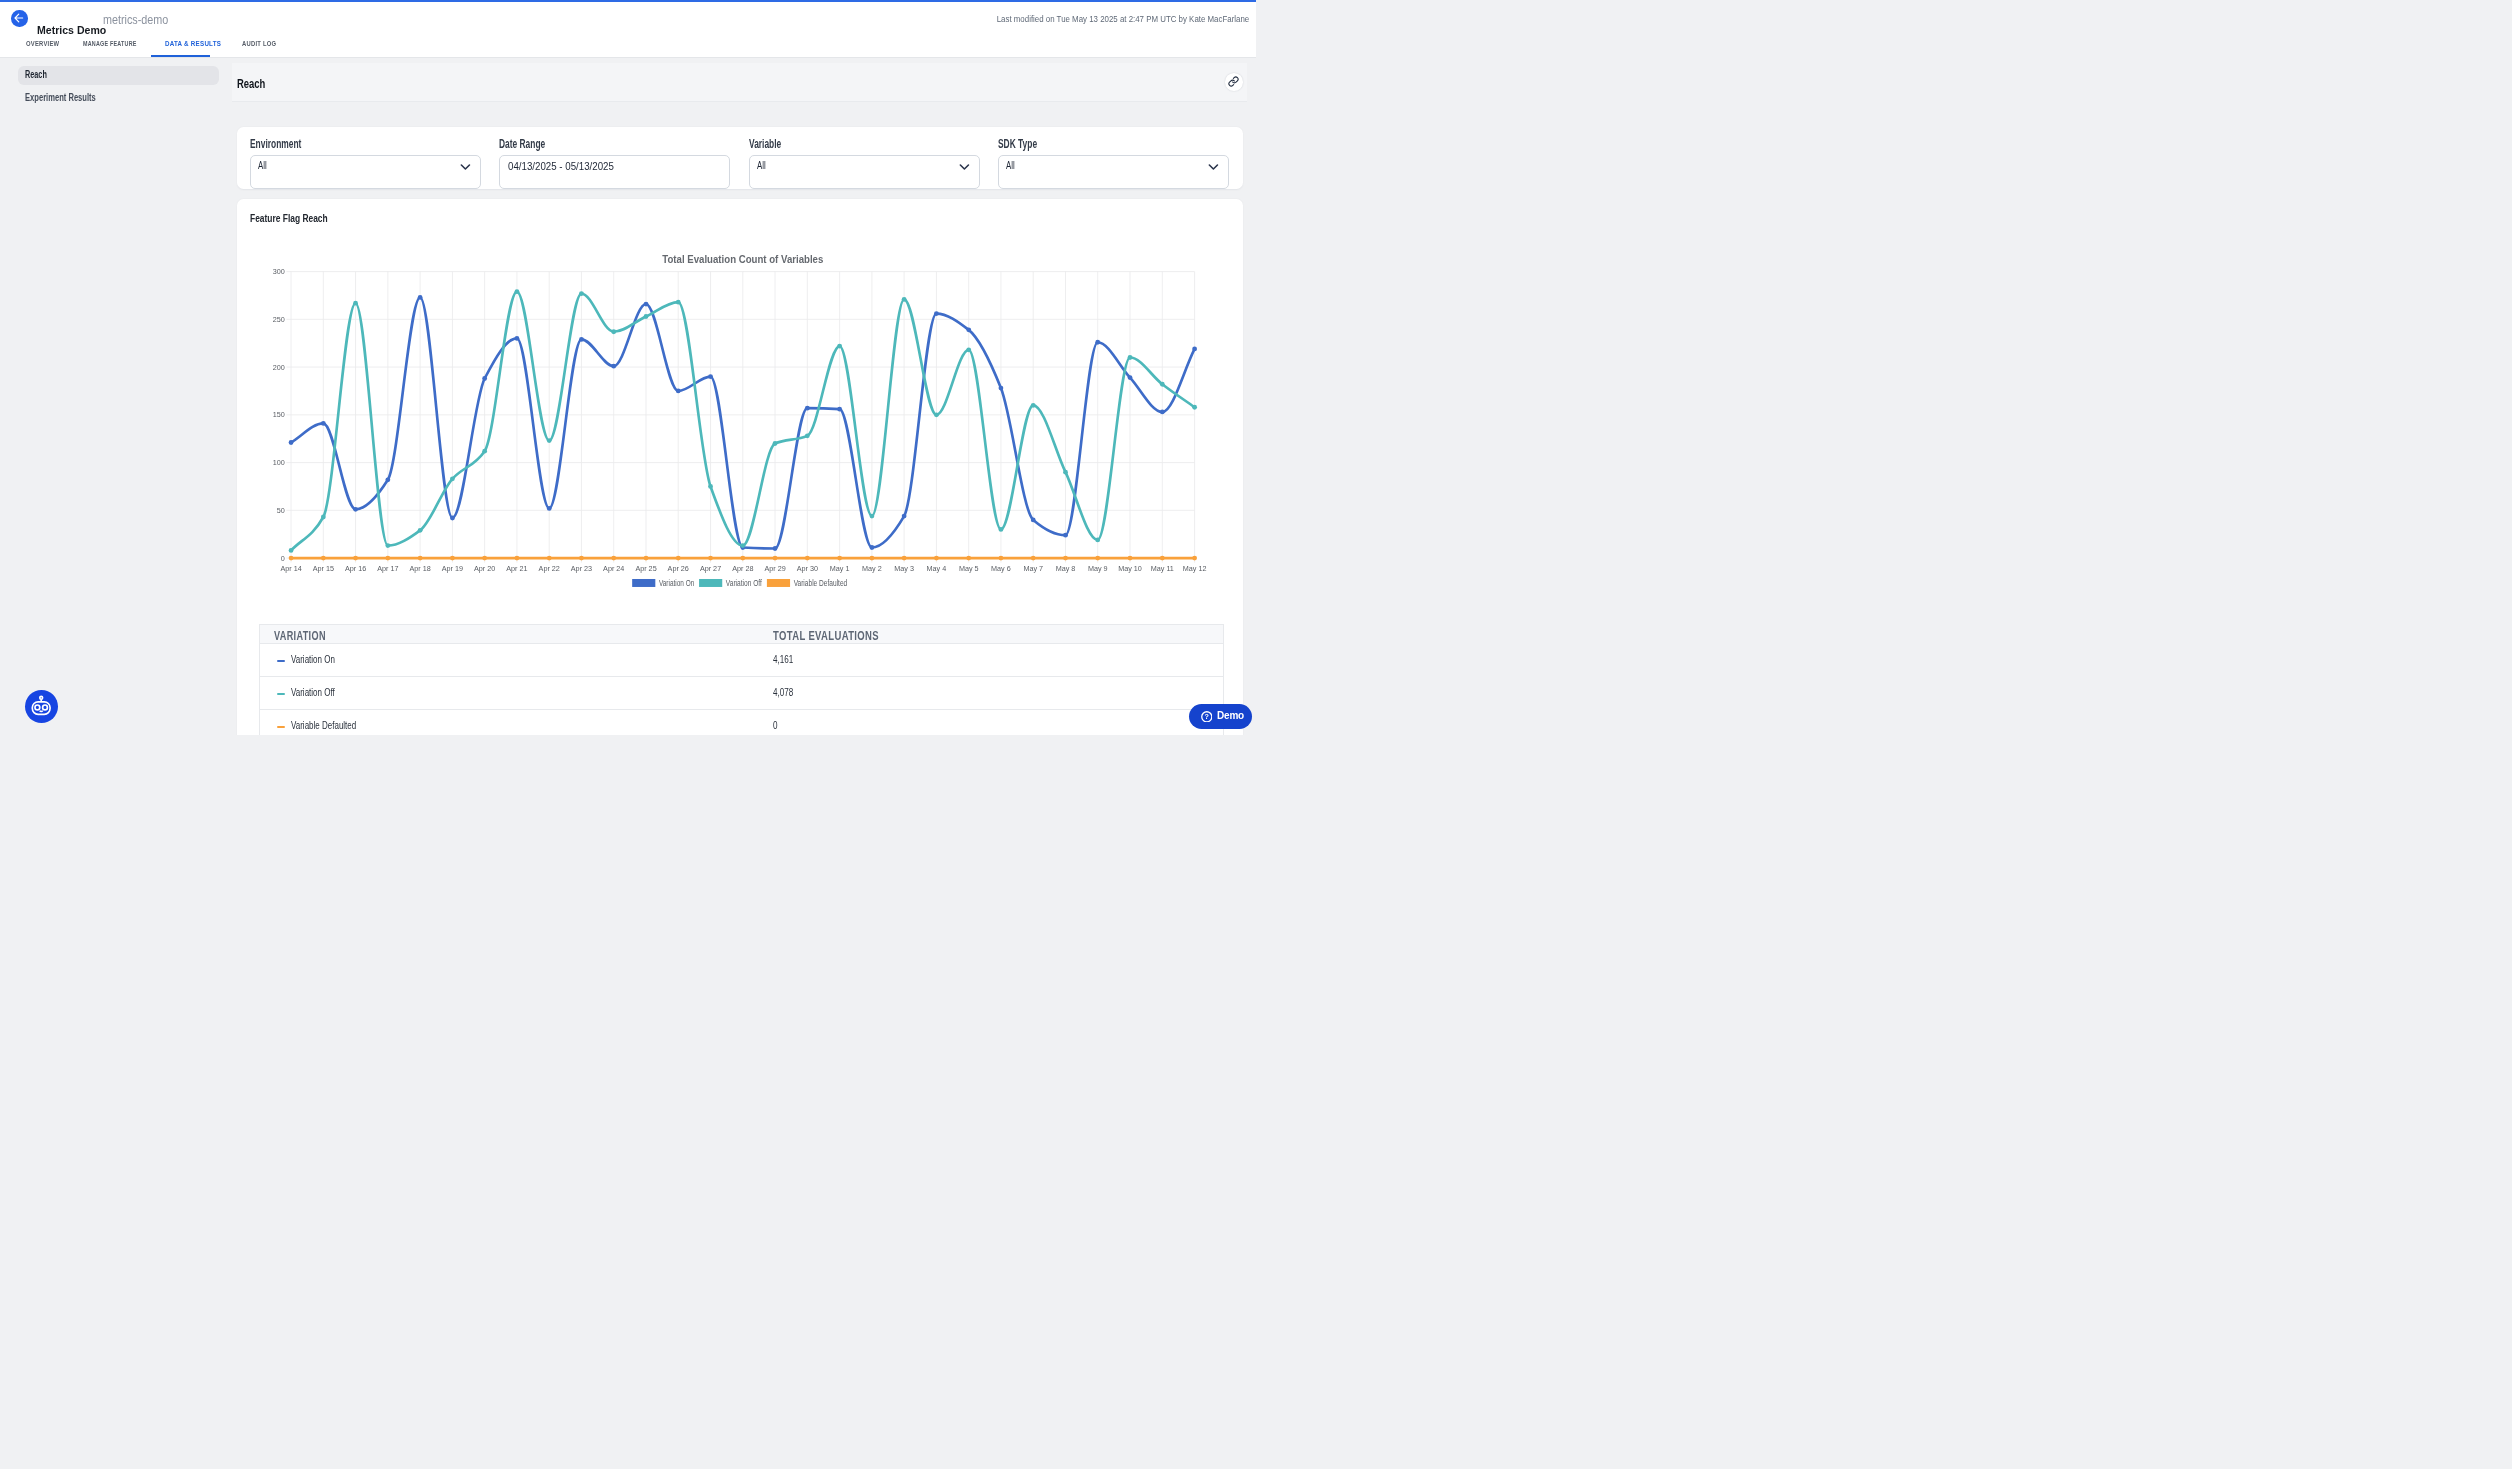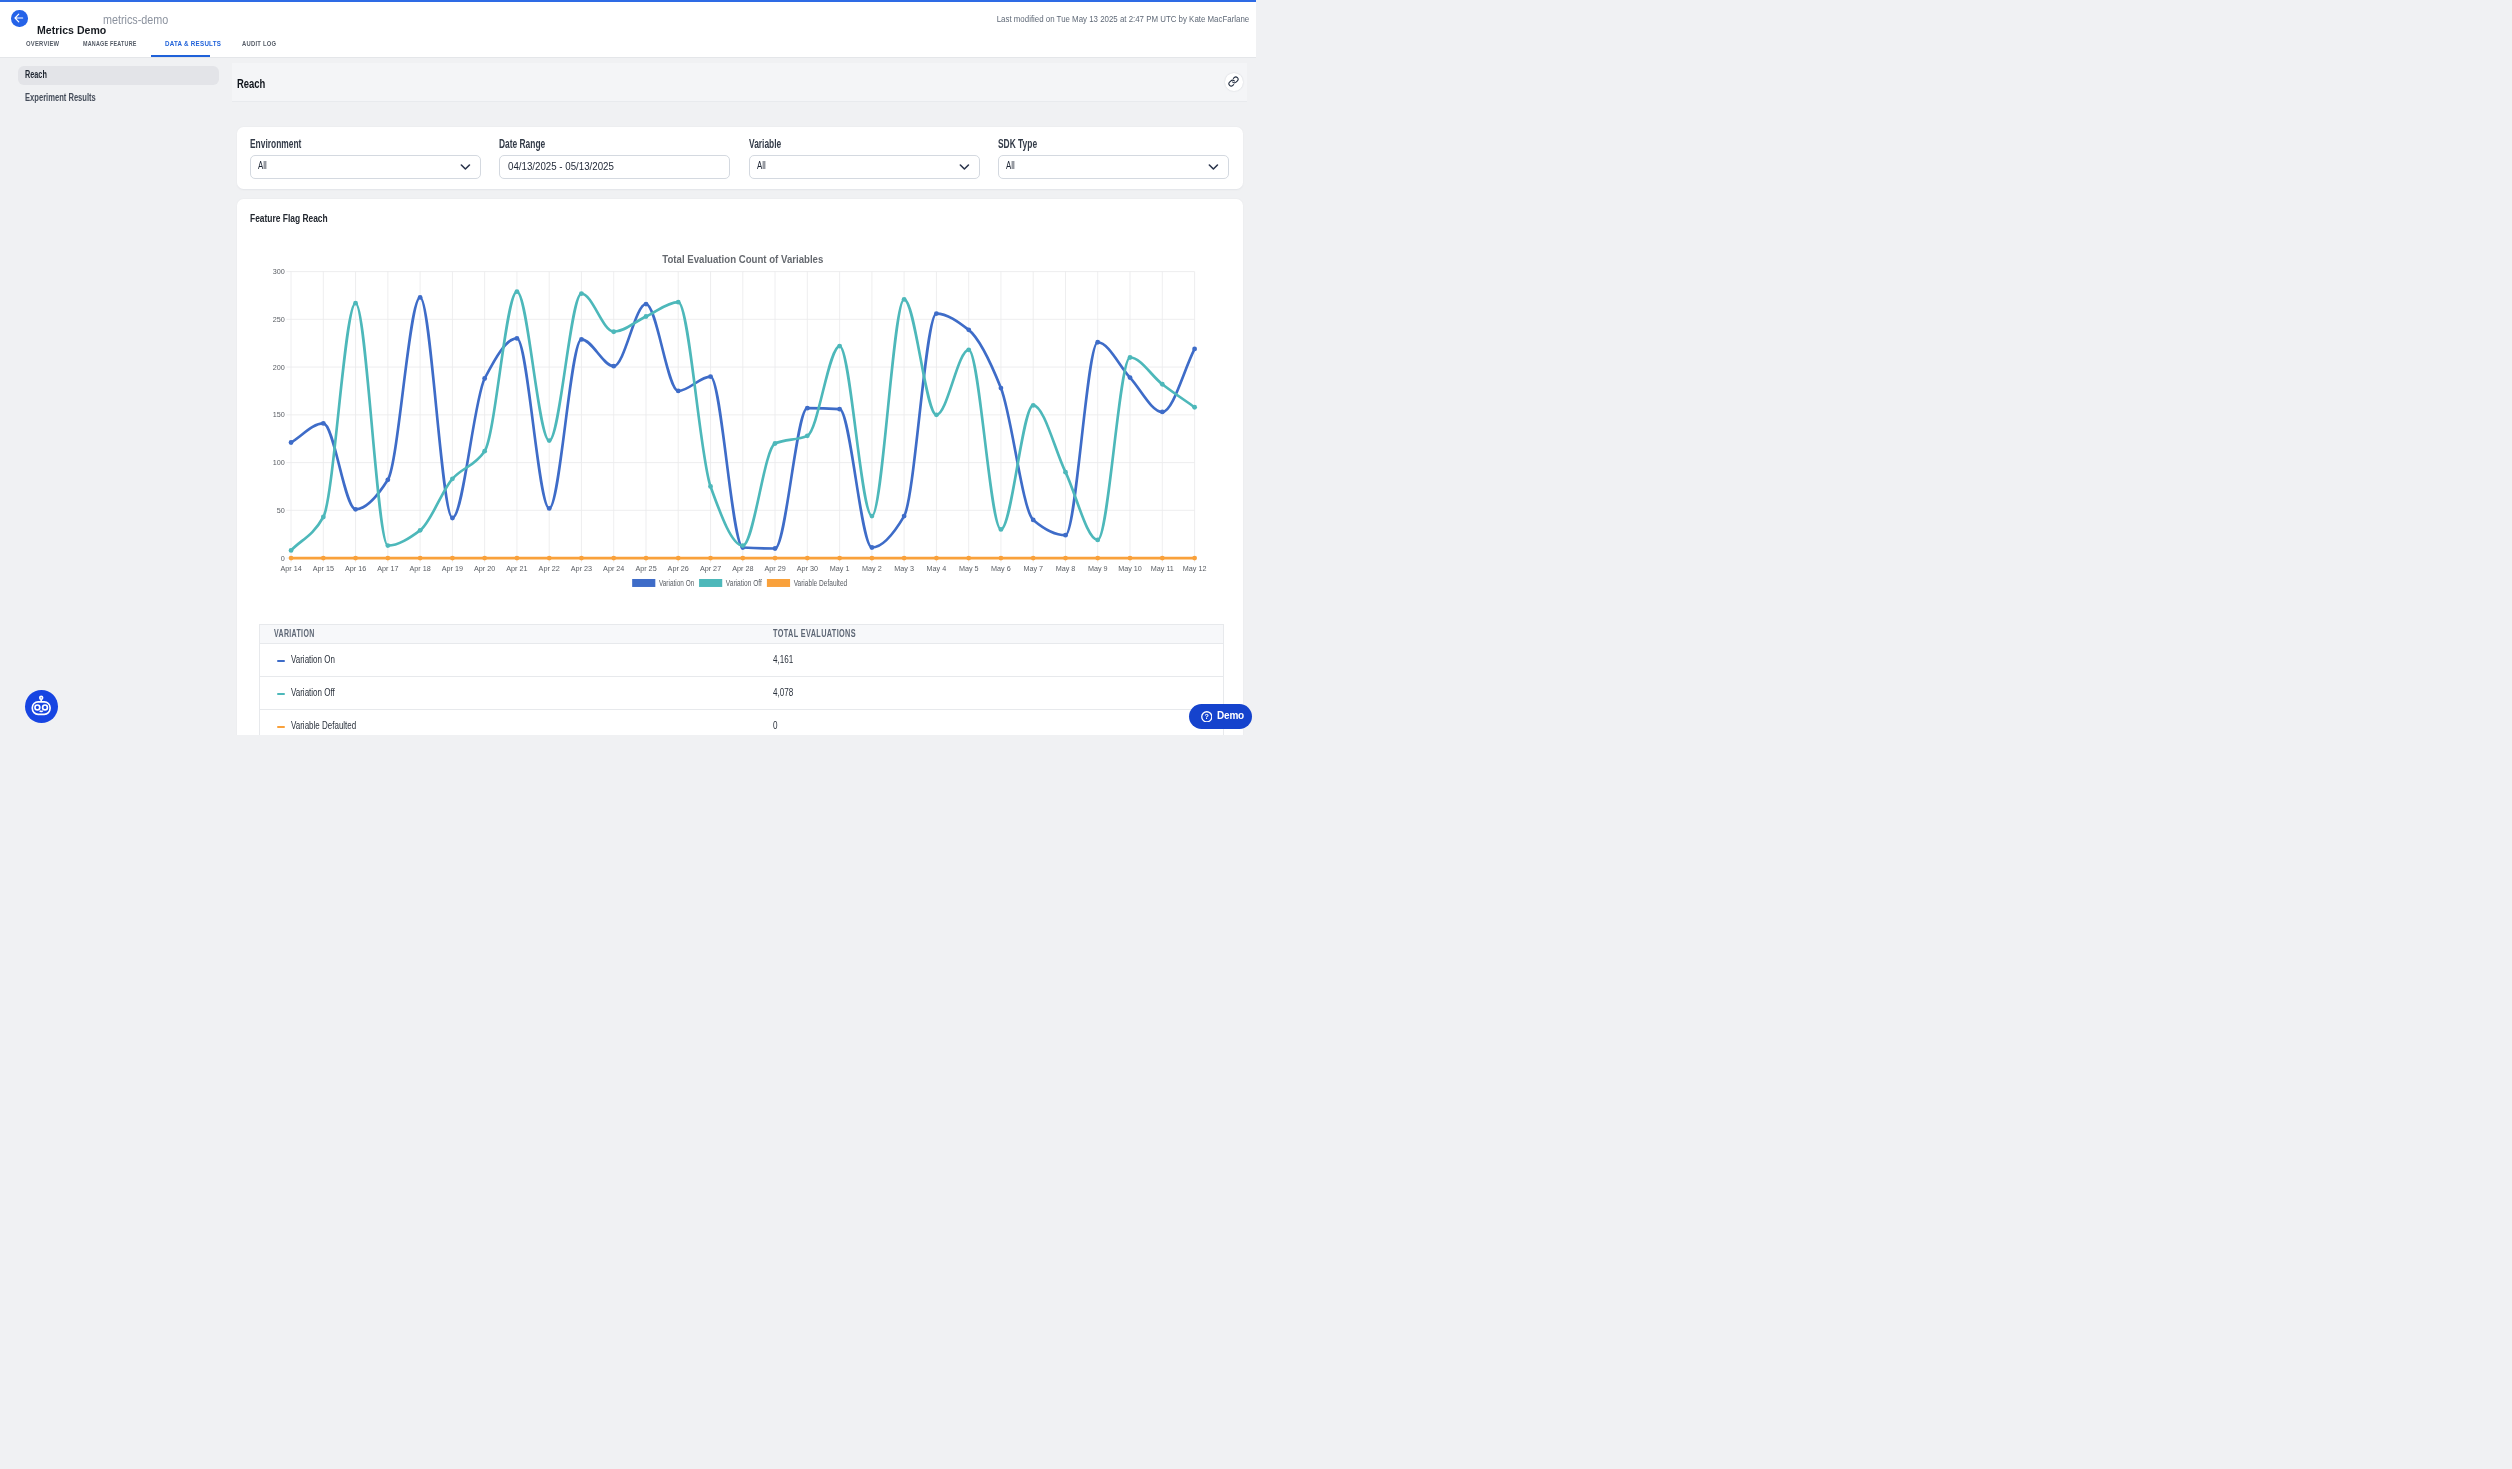--- a/index.html
+++ b/index.html
@@ -15,27 +15,27 @@
   .tab { position:absolute; top:40px; font-size:7.5px; font-weight:bold; letter-spacing:0.3px; color:#545b66; white-space:nowrap; line-height:1;padding-left:12px; }
   .tab.active { color:#1f61d9; }
   .tabunderline { position:absolute; left:151px; top:55px; width:59px; height:1.7px; background:#1f61d9; }
   .sideitem { position:absolute; line-height:1; font-size:10.4px; font-weight:bold; color:#1e2530; }
   .pill { position:absolute; left:18px; top:66px; width:201px; height:19px; border-radius:5.8px; background:#e3e4e8; }
   .band { position:absolute; left:232px; top:63px; width:1015px; height:39px; background:#f4f5f7; border-bottom:0.8px solid #e8eaed; }
   .bandtitle { position:absolute; left:237px; top:77px; font-size:13.7px; font-weight:bold; color:#10151c; line-height:1; }
   .linkbtn { position:absolute; left:1225px; top:73px; width:17.6px; height:17.6px; background:#fff; border-radius:50%; box-shadow:0 0 1.7px rgba(40,50,70,.2); }
   .card { position:absolute; background:#fff; border-radius:6.6px; box-shadow:0 0.8px 1.7px rgba(25,35,60,.06); }
   .flabel { position:absolute; top:138px; font-size:12px; font-weight:bold; color:#333b48; line-height:1; }
-  .fselect { position:absolute; top:155px; height:24px; width:231px; background:#fff; border:0.8px solid #d4d9e0; border-radius:5px; }
+  .fselect { position:absolute; top:155px; height:34px; width:231px; background:#fff; border:0.8px solid #d4d9e0; border-radius:5px; }
   .fval { position:absolute; left:7.3px; top:5.4px; font-size:10.4px; color:#1d2534; line-height:1; }
   .chev { position:absolute; top:8px; right:9px; }
   .charttitle { position:absolute; left:250px; top:213px; font-size:10.8px; font-weight:bold; color:#22272f; line-height:1; }
   .tbl { position:absolute; left:259px; top:624px; width:965px; border:0.8px solid #e7e9ec; border-bottom:none; }
   .thead { height:18.7px; background:#f7f8fa; border-bottom:0.8px solid #e7e9ec; position:relative; }
-  .th { position:absolute; top:4.1px; font-size:10px; font-weight:bold; letter-spacing:0.5px; color:#5d6674; line-height:1; }
+  .th { position:absolute; top:4.1px; font-size:13px; font-weight:bold; letter-spacing:0.5px; color:#5d6674; line-height:1; }
   .trow { height:33px; border-bottom:0.8px solid #e7e9ec; position:relative; background:#fff; }
   .dash { position:absolute; left:16.5px; top:16px; width:8px; height:2.2px; border-radius:1.7px; }
   .td1 { position:absolute; left:31px; top:11.6px; font-size:10.4px; color:#2a313c; line-height:1; }
   .td2 { position:absolute; left:513px; top:11.6px; font-size:10.4px; color:#2a313c; line-height:1; }
   .robot { position:absolute; left:25px; top:690px; width:33px; height:33px; border-radius:50%; background:#1745e2; }
   .helpbtn { position:absolute; left:1189px; top:704px; width:63px; height:25px; border-radius:12.6px; background:#1543cd; color:#fff; }
 </style>
 </head>
 <body>
   <div class="topbar"></div>

